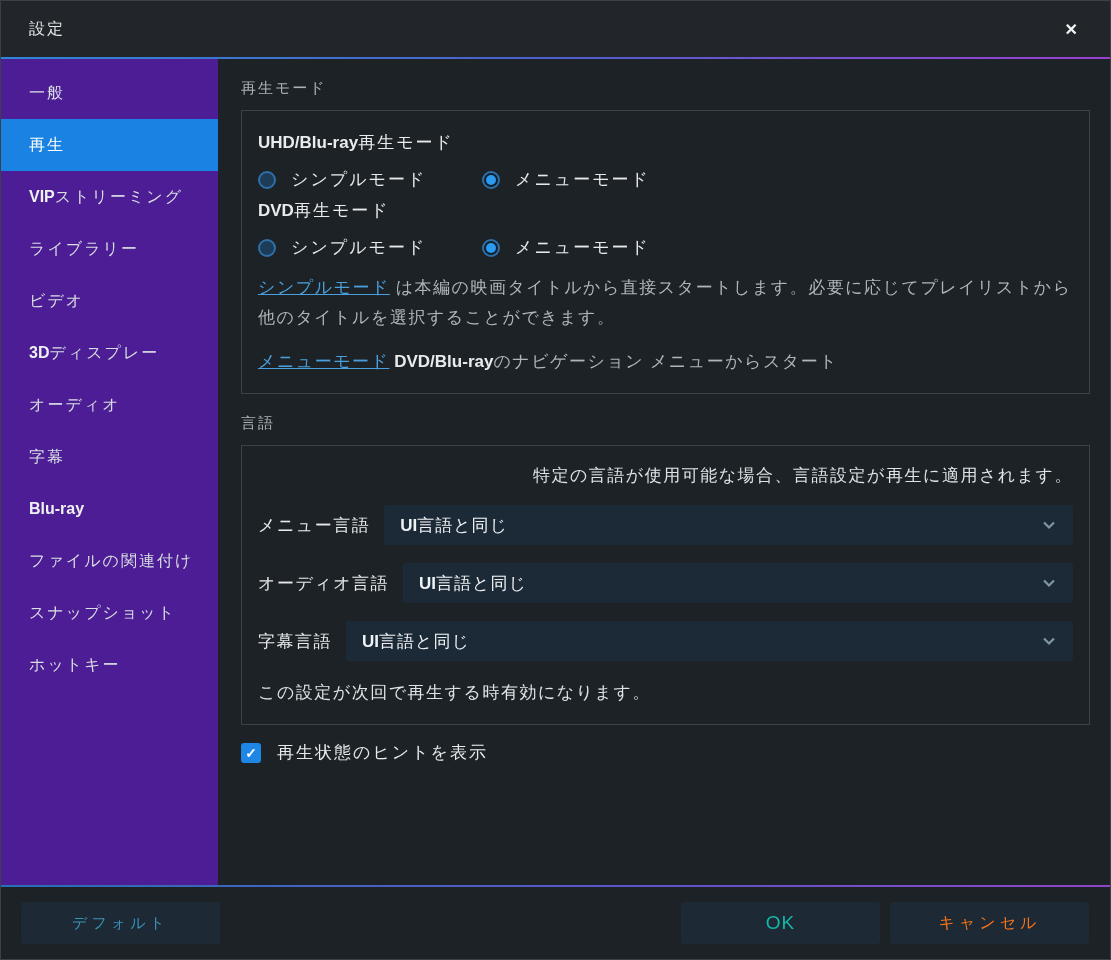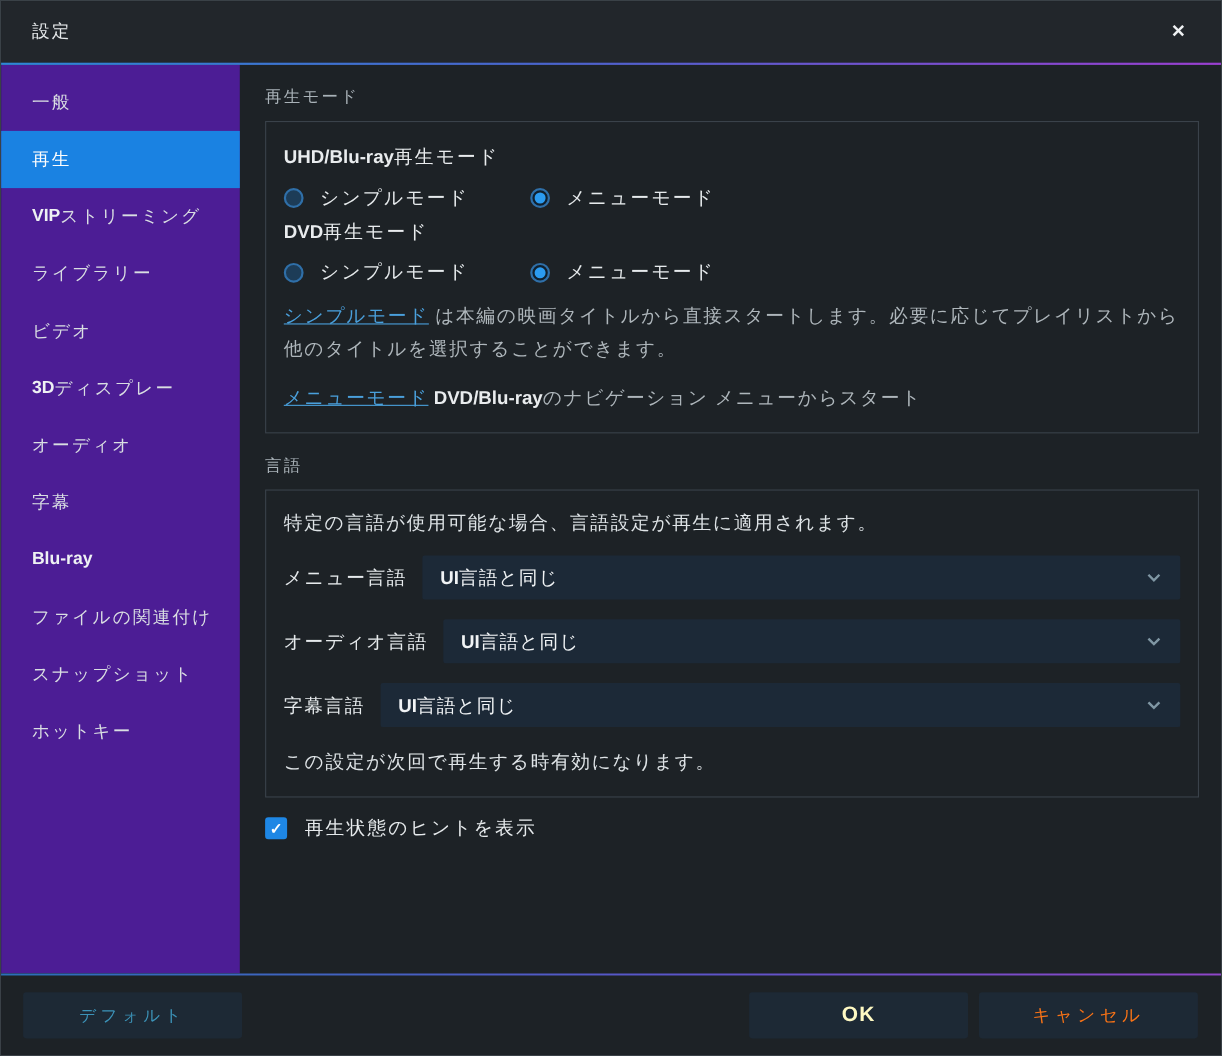--- a/index.html
+++ b/index.html
@@ -72,21 +72,21 @@
   .radio.selected::after {
     content: ""; position: absolute; width: 10px; height: 10px; border-radius: 50%;
     background: #2b9bf0; left: 50%; top: 50%; transform: translate(-50%,-50%);
   }
   .radio-label { margin-left: 15px; font-size: 17px; letter-spacing: 2px; color: #e6eaec; }
 
   .desc { font-size: 17px; line-height: 30px; letter-spacing: 1.5px; color: #aeb6bb; margin-top: 14px; }
   .desc a.mode-link { color: #4aa0dc; text-decoration: underline; cursor: pointer; }
   .desc .en { color: #e9ecee; font-size: 17px; }
 
-  .note { font-size: 17px; letter-spacing: 1.5px; color: #dfe4e7; margin-top: 6px; }
+  .note { font-size: 17px; letter-spacing: 1.5px; color: #dfe4e7; margin-top: 6px; text-align: right; }
 
   .select-row { display: flex; align-items: center; margin-top: 18px; }
   .select-label { font-size: 17px; letter-spacing: 1.5px; color: #e6eaec; white-space: nowrap; flex: 0 0 auto; }
   .select-box {
     flex: 1 1 auto; height: 40px; margin-left: 14px; background: #1c2937;
     border-radius: 2px; display: flex; align-items: center;
     padding: 0 16px; cursor: pointer;
   }
   .select-value { font-size: 17px; letter-spacing: 1px; color: #f0f3f5; flex: 1 1 auto; }
   .select-value .en { font-size: 17px; }
@@ -108,21 +108,21 @@
   .footer {
     height: 72px; flex: 0 0 auto; background: #1d2226;
     display: flex; align-items: center; padding: 0 21px 0 20px;
   }
   .btn {
     width: 199px; height: 42px; background: #1d2935; border: none; border-radius: 3px;
     display: flex; align-items: center; justify-content: center; cursor: pointer;
     font-family: "Liberation Serif", serif;
   }
   .btn-default { color: #3c93b8; font-size: 15px; letter-spacing: 4px; }
-  .btn-ok { margin-left: auto; color: #fef9c3; font-size: 19px; font-family: "Liberation Sans", sans-serif; font-weight: bold; letter-spacing: 1px; }
+  .btn-ok { margin-left: auto; color: #14b8a6; font-size: 19px; font-family: "Liberation Sans", sans-serif; font-weight: normal; letter-spacing: 1px; }
   .btn-cancel { margin-left: 10px; color: #f97316; font-size: 16px; letter-spacing: 4px; }
 </style>
 </head>
 <body>
 
 <div class="titlebar">
   <span class="title">設定</span>
   <span class="close-btn">✕</span>
 </div>
 <div class="grad-line"></div>

